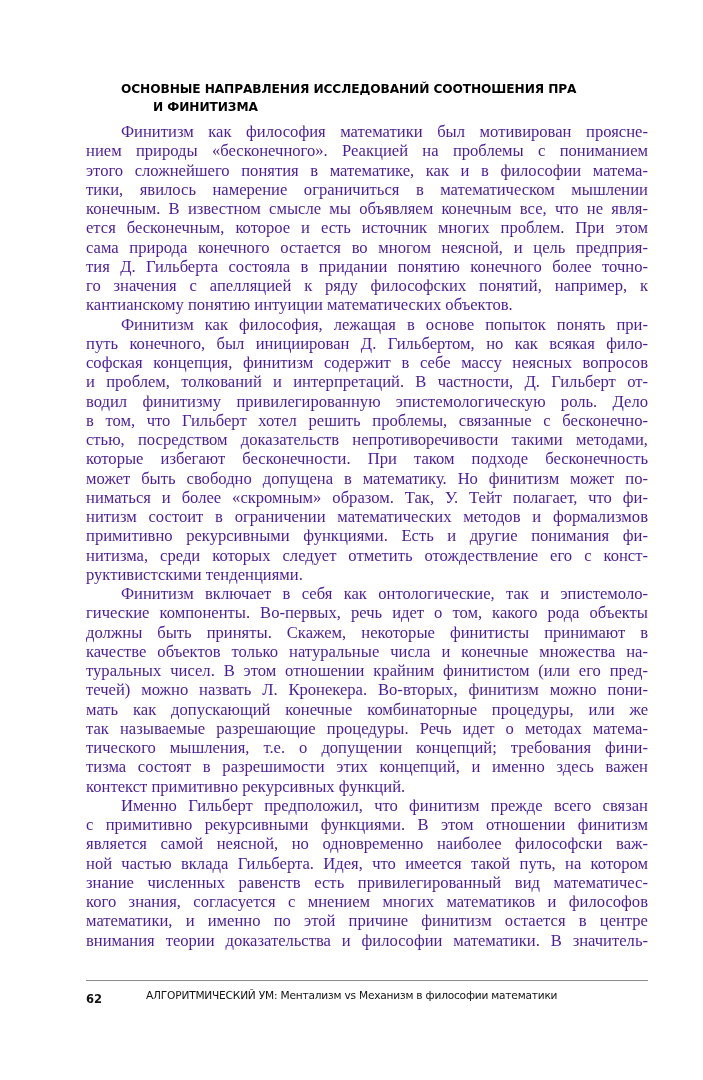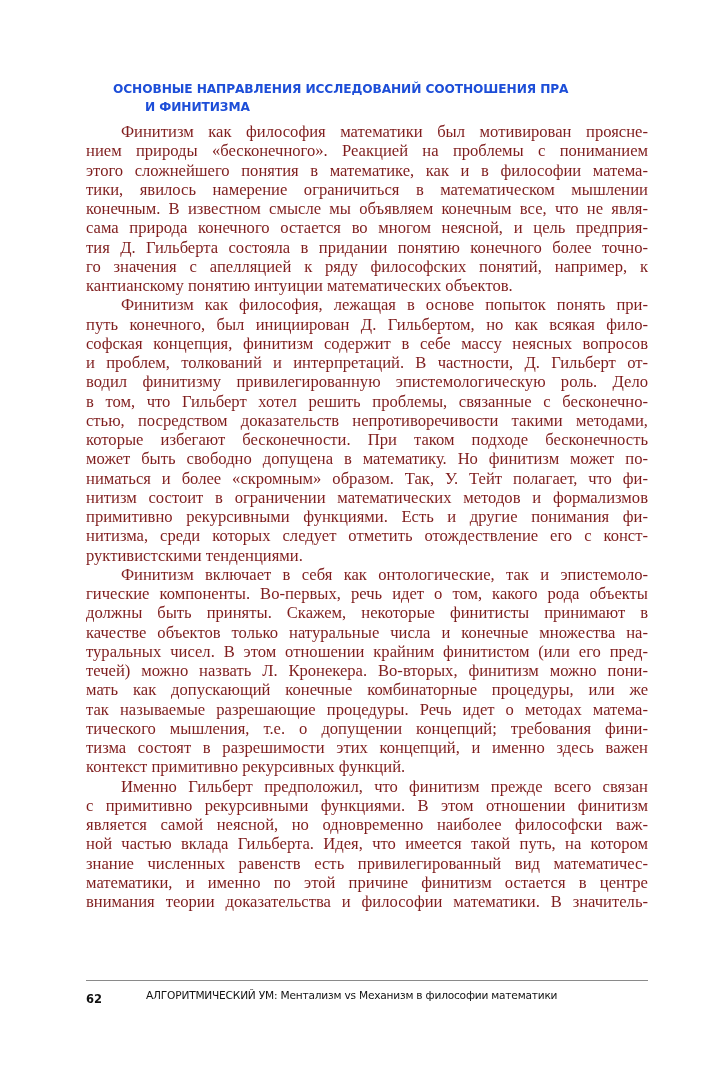--- a/index.html
+++ b/index.html
@@ -1,26 +1,26 @@
 <!DOCTYPE html>
 <html><head>
 <meta charset="utf-8">
 <style>
   html, body { margin: 0; padding: 0; background: #ffffff; }
   body { width: 703px; height: 1080px; position: relative; overflow: hidden; }
   .page { position: absolute; left: 0; top: 0; width: 703px; height: 1080px; background: #ffffff; }
   .heading {
-    position: absolute; left: 113px; top: 80px; width: 500px;
+    position: absolute; left: 121px; top: 80px; width: 500px;
     font-family: "DejaVu Sans", sans-serif; font-weight: bold; font-size: 12.2px;
-    letter-spacing: -0.1px; color: #1d4ed8; line-height: 18px; text-transform: uppercase;
+    letter-spacing: -0.1px; color: #000000; line-height: 18px; text-transform: uppercase;
   }
   .heading .h2 { padding-left: 32px; display: block; }
   .body-text {
     position: absolute; left: 86px; top: 122px; width: 562px;
-    font-family: "Liberation Serif", serif; font-size: 16.6px; color: #7f1d1d;
+    font-family: "Liberation Serif", serif; font-size: 16.6px; color: #4c1d95;
   }
   .line {
     display: block; height: 19.25px; line-height: 19.25px;
     text-align: justify; text-align-last: justify; white-space: nowrap;
     overflow: visible;
   }
   .line.indent { padding-left: 35px; }
   .line.last { text-align-last: left; }
   .footer-rule {
     position: absolute; left: 86px; top: 980px; width: 562px; height: 0;
@@ -44,20 +44,21 @@
     <span class="h2">и финитизма</span>
   </div>
 
   <div class="body-text">
 
     <span class="line indent">Финитизм как философия математики был мотивирован проясне-</span>
     <span class="line">нием природы «бесконечного». Реакцией на проблемы с пониманием</span>
     <span class="line">этого сложнейшего понятия в математике, как и в философии матема-</span>
     <span class="line">тики, явилось намерение ограничиться в математическом мышлении</span>
     <span class="line">конечным. В известном смысле мы объявляем конечным все, что не явля-</span>
+    <span class="line">ется бесконечным, которое и есть источник многих проблем. При этом</span>
     <span class="line">сама природа конечного остается во многом неясной, и цель предприя-</span>
     <span class="line">тия Д. Гильберта состояла в придании понятию конечного более точно-</span>
     <span class="line">го значения с апелляцией к ряду философских понятий, например, к</span>
     <span class="line last">кантианскому понятию интуиции математических объектов.</span>
 
     <span class="line indent">Финитизм как философия, лежащая в основе попыток понять при-</span>
     <span class="line">путь конечного, был инициирован Д. Гильбертом, но как всякая фило-</span>
     <span class="line">софская концепция, финитизм содержит в себе массу неясных вопросов</span>
     <span class="line">и проблем, толкований и интерпретаций. В частности, Д. Гильберт от-</span>
     <span class="line">водил финитизму привилегированную эпистемологическую роль. Дело</span>
@@ -81,20 +82,21 @@
     <span class="line">так называемые разрешающие процедуры. Речь идет о методах матема-</span>
     <span class="line">тического мышления, т.е. о допущении концепций; требования фини-</span>
     <span class="line">тизма состоят в разрешимости этих концепций, и именно здесь важен</span>
     <span class="line last">контекст примитивно рекурсивных функций.</span>
 
     <span class="line indent">Именно Гильберт предположил, что финитизм прежде всего связан</span>
     <span class="line">с примитивно рекурсивными функциями. В этом отношении финитизм</span>
     <span class="line">является самой неясной, но одновременно наиболее философски важ-</span>
     <span class="line">ной частью вклада Гильберта. Идея, что имеется такой путь, на котором</span>
     <span class="line">знание численных равенств есть привилегированный вид математичес-</span>
+    <span class="line">кого знания, согласуется с мнением многих математиков и философов</span>
     <span class="line">математики, и именно по этой причине финитизм остается в центре</span>
     <span class="line">внимания теории доказательства и философии математики. В значитель-</span>
   </div>
 
   <div class="footer-rule"></div>
 
   <div class="footer">
     <span class="page-num">62</span>
     <span class="running-title">
       <span class="caps">АЛГОРИТМИЧЕСКИЙ УМ:</span>

